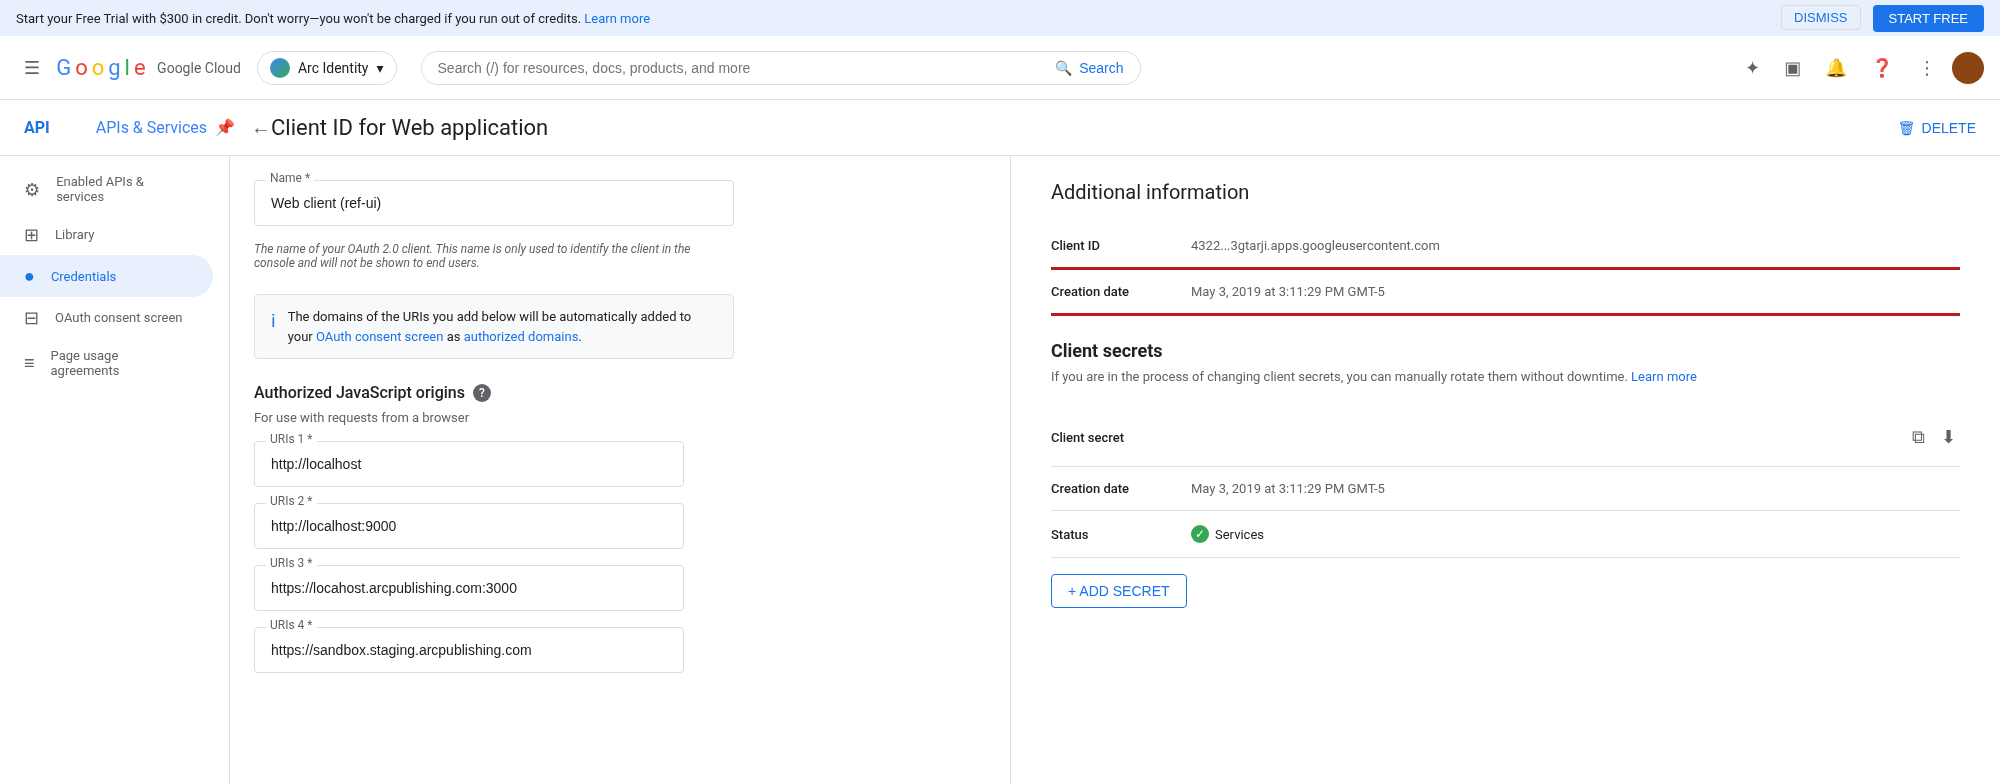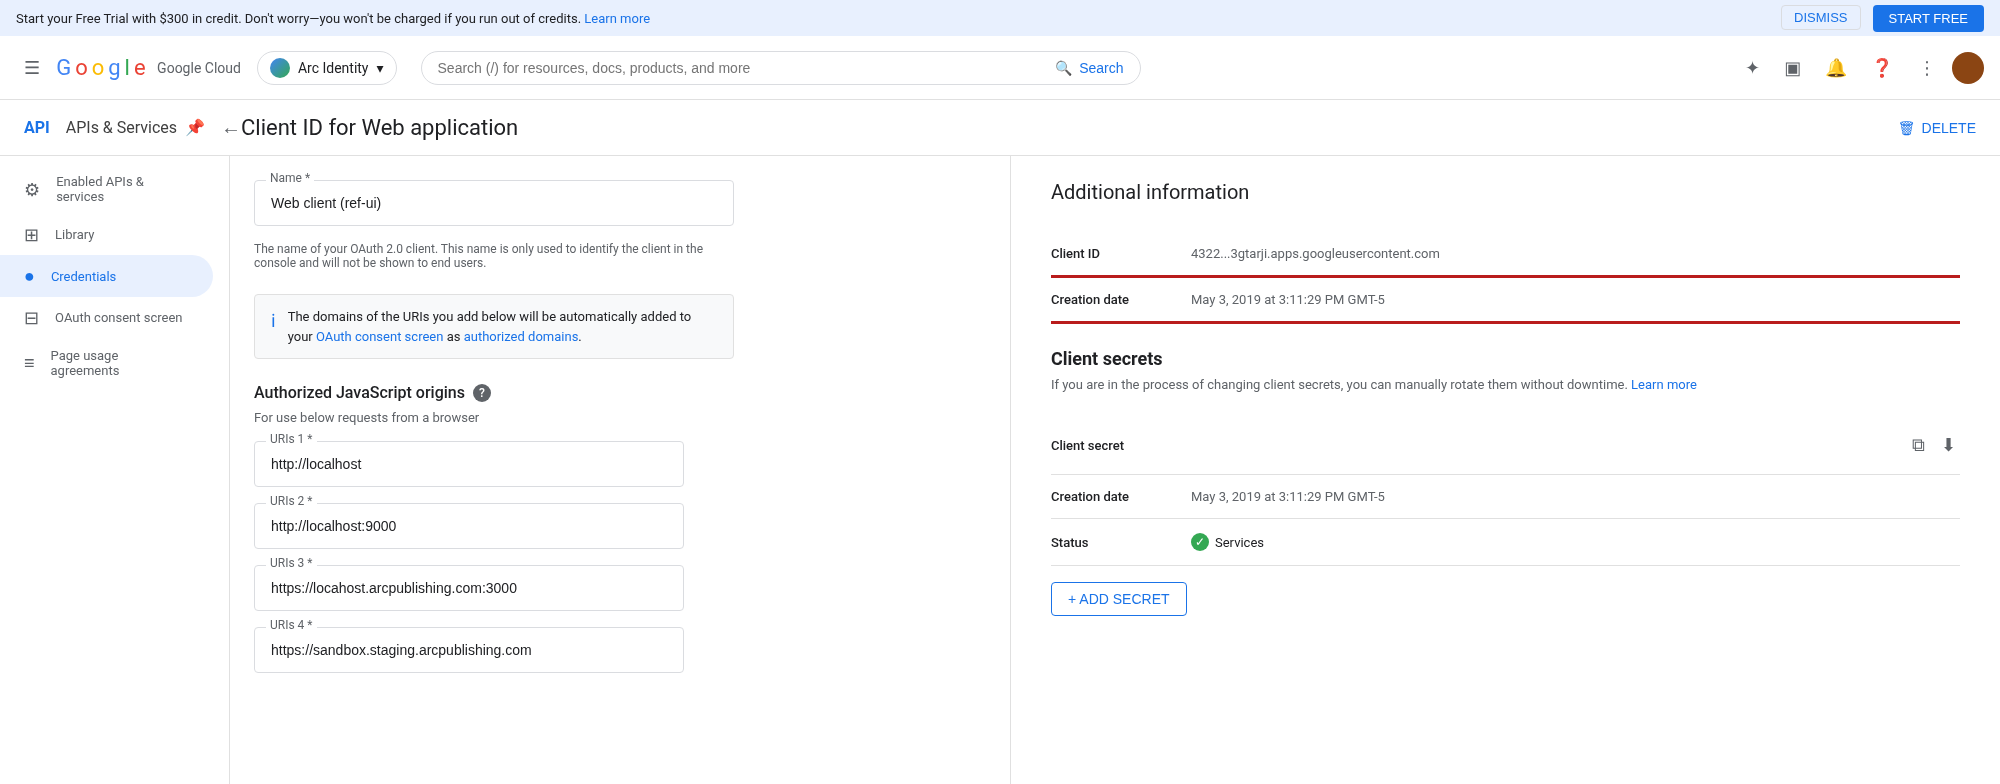--- a/index.html
+++ b/index.html
@@ -174,21 +174,21 @@
     }
     .text-input {
       width: 100%;
       border: 1px solid #dadce0;
       border-radius: 4px;
       padding: 14px 16px;
       font-size: 14px;
       color: #202124;
       outline: none;
     }
-    .input-hint { font-size: 12px; color: #5f6368; margin-top: 8px; max-width: 480px; }
+    .input-hint { font-size: 12px; color: #5f6368; margin-top: 8px; max-width: 480px; font-style: italic; }
 
     
     .info-box {
       background: #f8f9fa;
       border: 1px solid #e0e0e0;
       border-radius: 4px;
       padding: 12px 16px;
       display: flex;
       gap: 12px;
       margin-bottom: 24px;
@@ -216,21 +216,21 @@
       background: #5f6368;
       color: #fff;
       font-size: 12px;
       display: flex;
       align-items: center;
       justify-content: center;
       cursor: pointer;
     }
 
     
-    .additional-info-title { font-size: 20px; font-weight: 400; color: #202124; margin-bottom: 28px; }
+    .additional-info-title { font-size: 20px; font-weight: 400; color: #202124; margin-bottom: 20px; }
     .info-row {
       display: flex;
       padding: 14px 0;
       border-bottom: 3px solid #b91c1c;
       align-items: flex-end;
     }
     .info-row-label { font-size: 13px; color: #202124; font-weight: 500; width: 140px; flex-shrink: 0; }
     .info-row-value { font-size: 13px; color: #5f6368; flex: 1; }
 
     .secrets-title { font-size: 18px; font-weight: 700; color: #202124; margin: 24px 0 8px; }
@@ -320,21 +320,21 @@
     <button class="icon-btn">▣</button>
     <button class="icon-btn">🔔</button>
     <button class="icon-btn">❓</button>
     <button class="icon-btn">⋮</button>
     <div class="avatar"></div>
   </div>
 </div>
 
 <div class="page-header">
   <span class="api-badge">API</span>
-  <span style="font-size:16px; color:#404040; margin-right:8px;">APIs &amp; Services</span>
+  <span style="font-size:16px; color:#3b82f6; margin-right:8px;margin-left:30px;">APIs &amp; Services</span>
   <span style="color:#5f6368; font-size:16px; margin-right: 16px;">📌</span>
   <button class="back-btn">←</button>
   <span class="content-page-title">Client ID for Web application</span>
   <button class="delete-btn">
     <span style="color:#1a73e8;">🗑</span>
     <span>DELETE</span>
   </button>
 </div>
 
 <div class="main-layout">
@@ -382,21 +382,21 @@
           <span>as</span>
           <a href="#">authorized domains</a><span>.</span>
         </div>
       </div>
 
       <div>
         <div class="section-heading">
           <span>Authorized JavaScript origins</span>
           <div class="help-icon">?</div>
         </div>
-        <p class="section-subtext">For use below requests from a browser</p>
+        <p class="section-subtext">For use with requests from a browser</p>
 
         <div class="uri-fields">
           <div class="input-group">
             <label class="input-label">URIs 1 *</label>
             <input class="text-input" type="text" value="http://localhost" style="">
           </div>
           <div class="input-group">
             <label class="input-label">URIs 2 *</label>
             <input class="text-input" type="text" value="http://localhost:9000" style="">
           </div>

